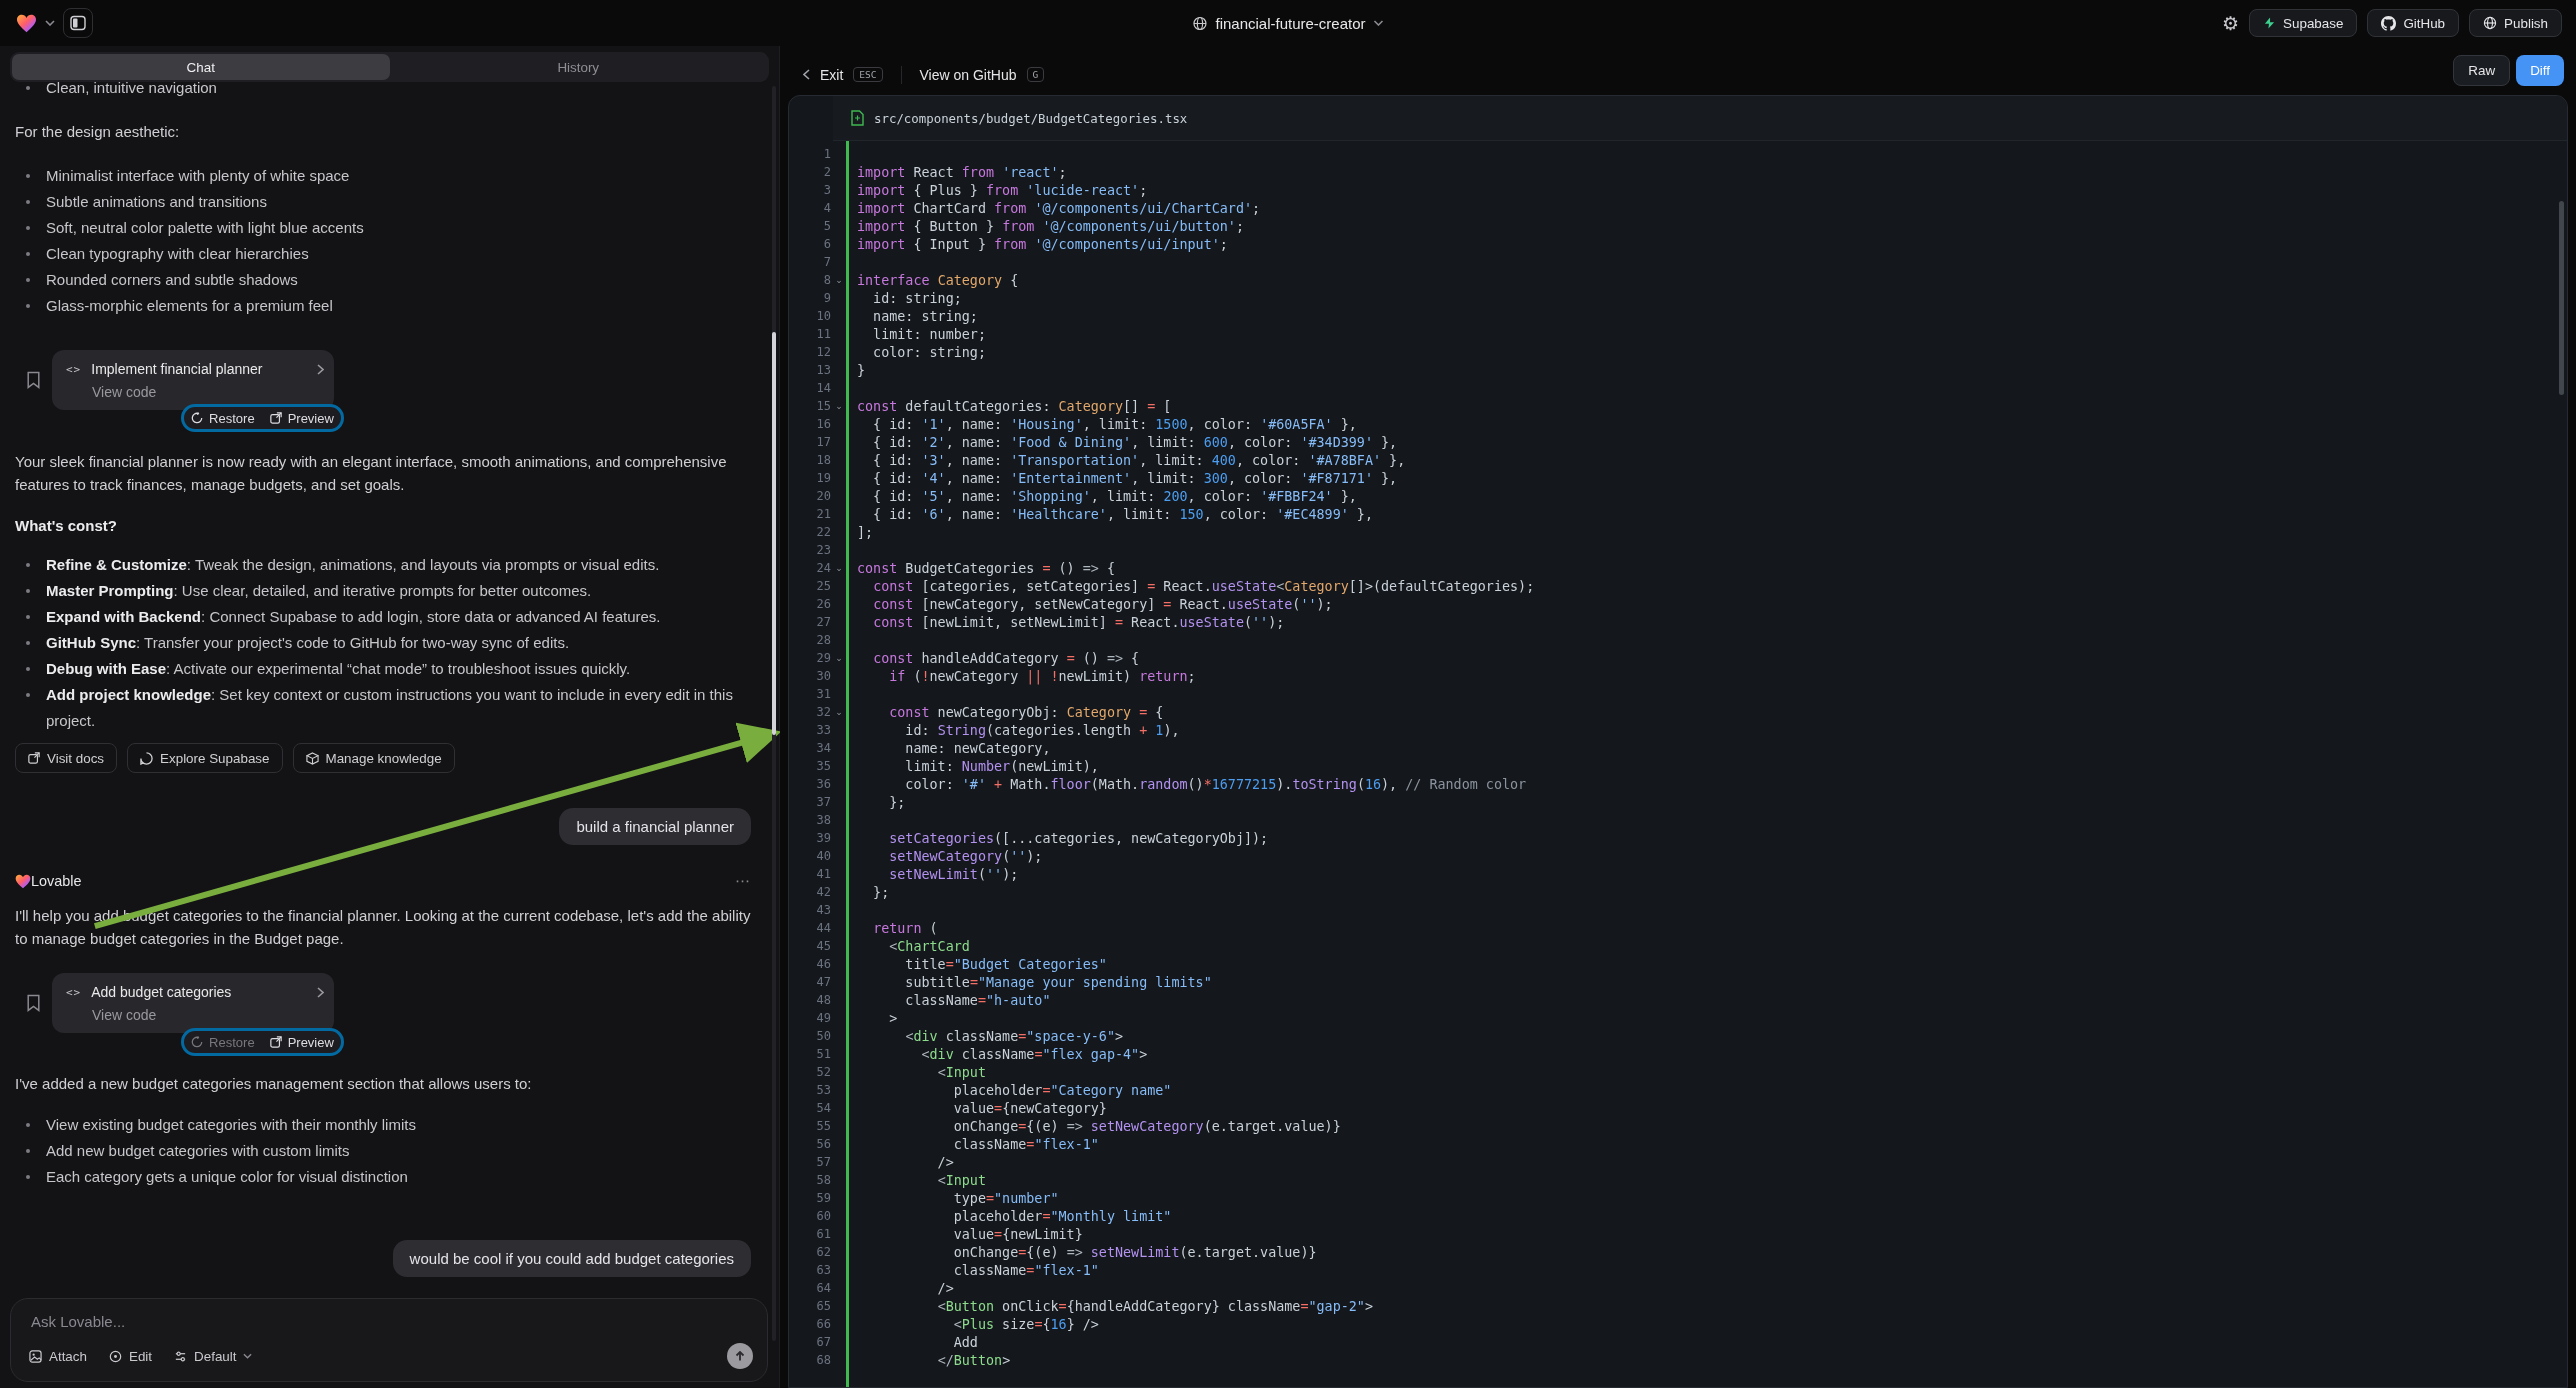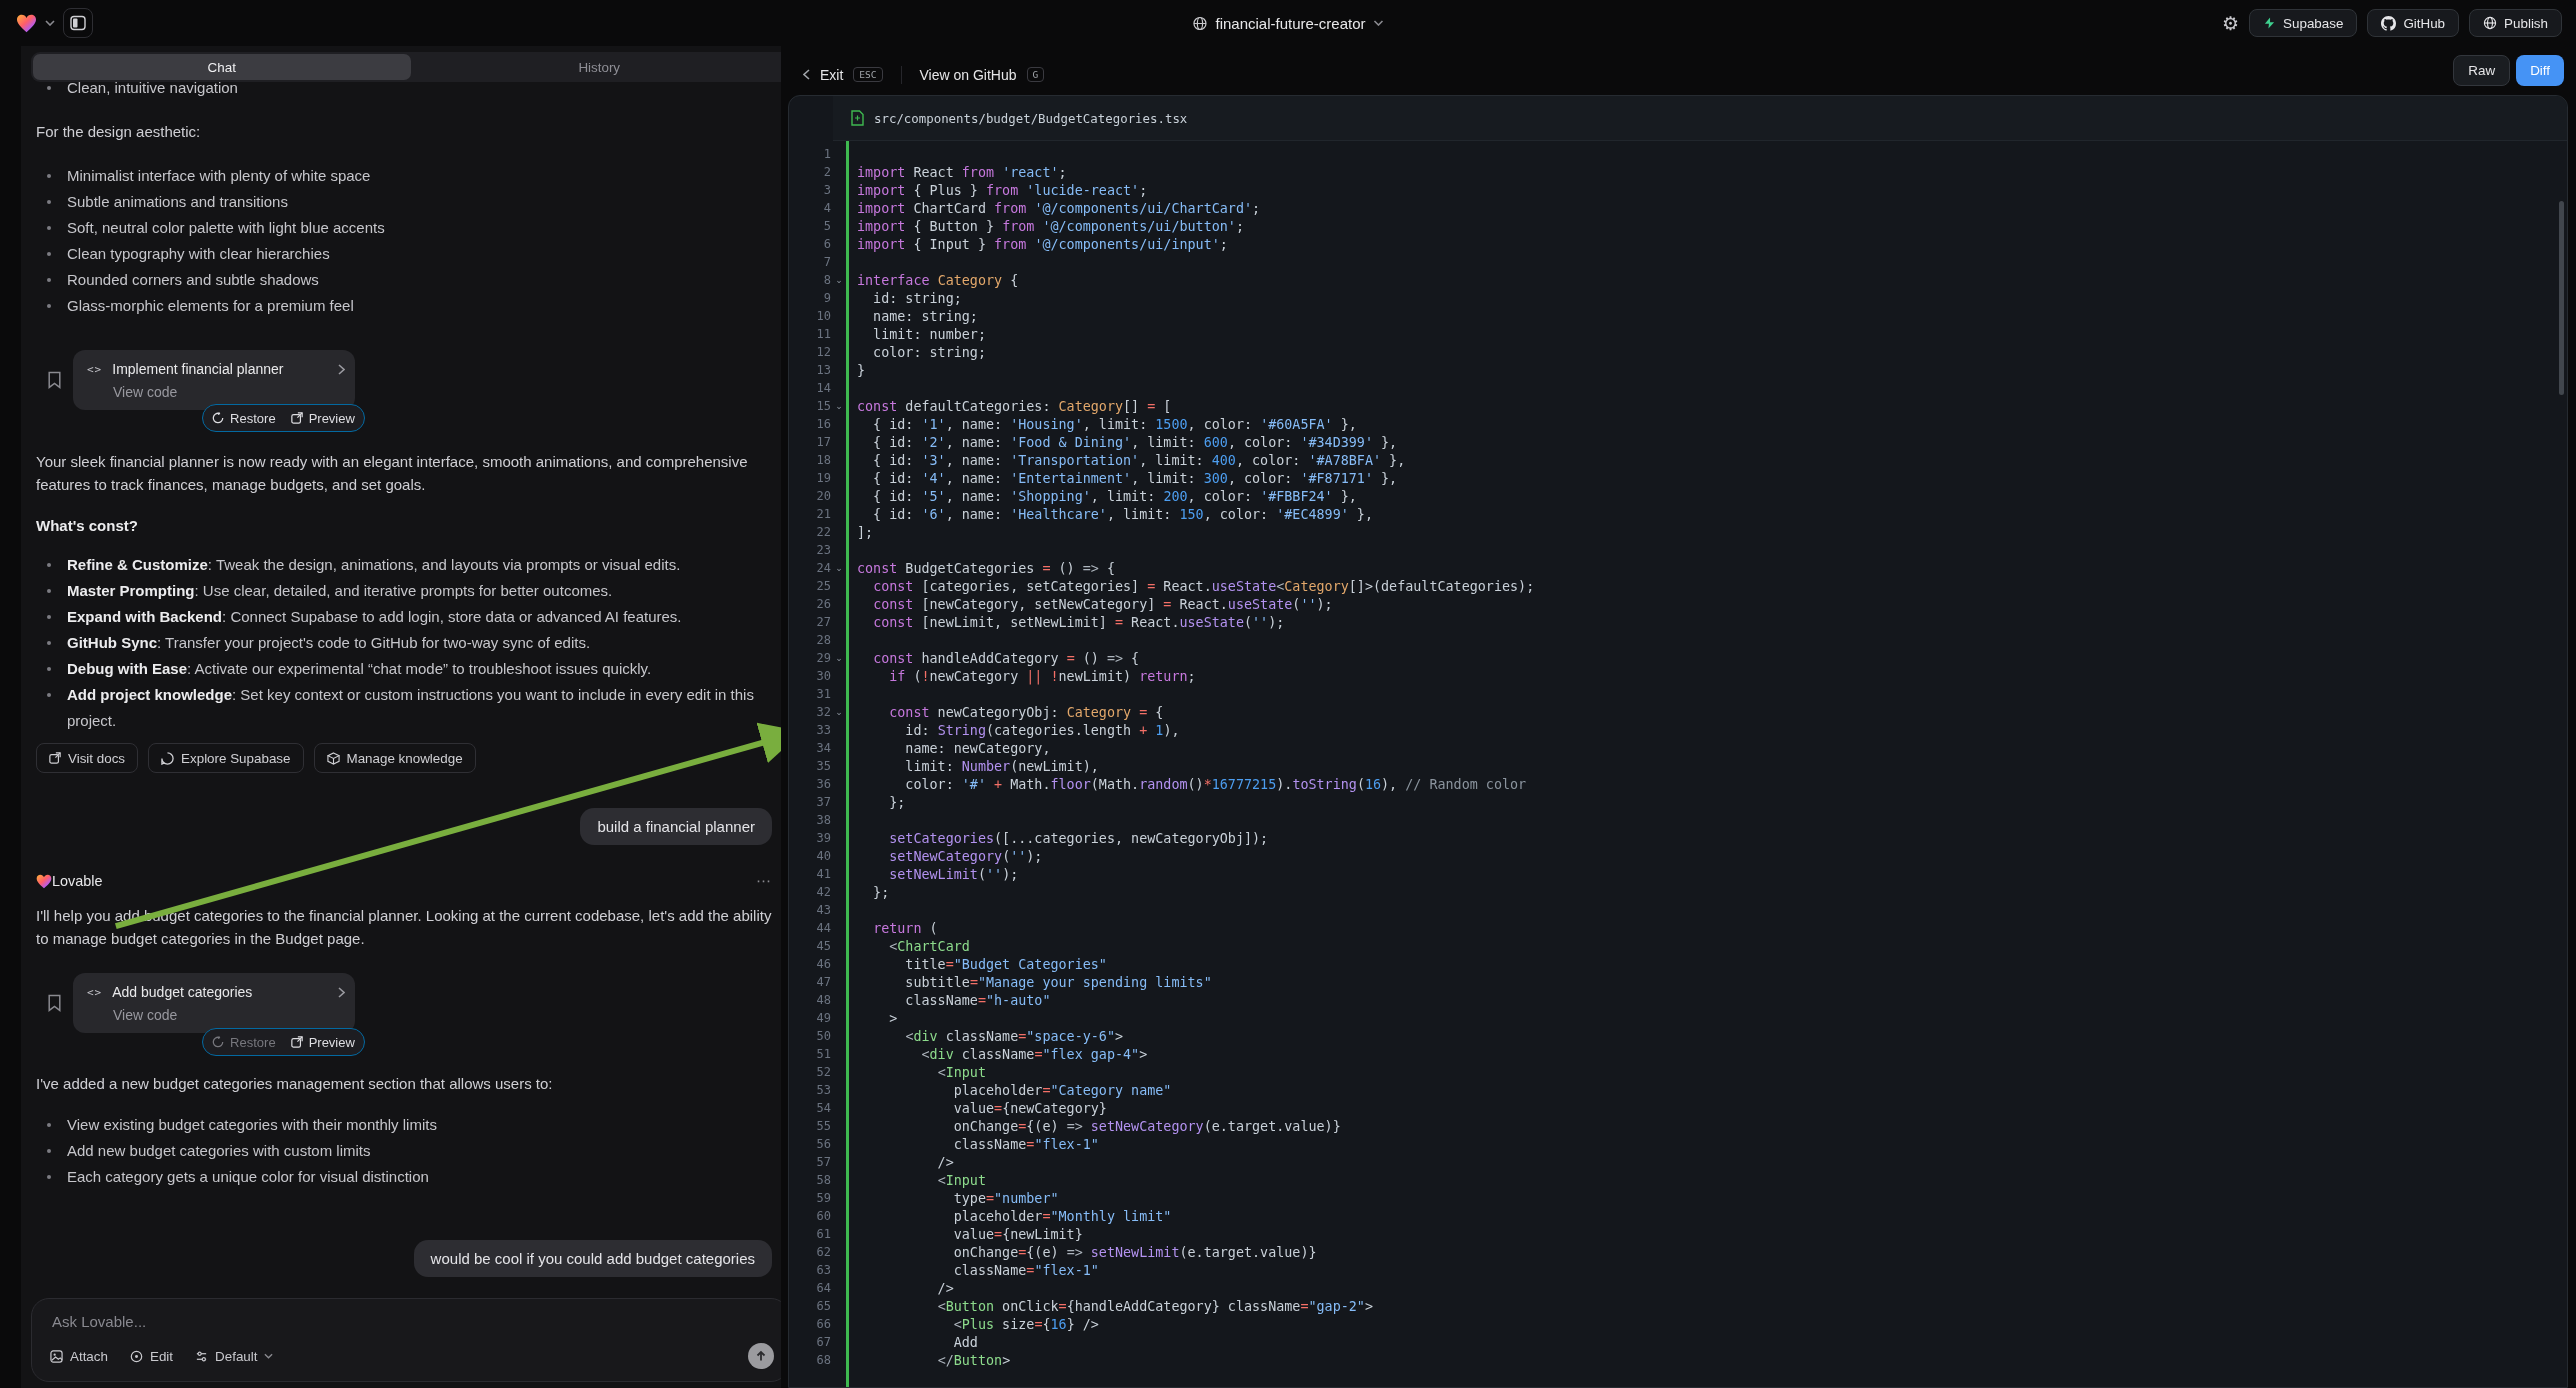--- a/index.html
+++ b/index.html
@@ -15,21 +15,21 @@
     display:flex; align-items:center; justify-content:center; background:transparent; }
   .tb-center { position:absolute; left:50%; top:0; transform:translateX(-50%); height:46px;
     display:flex; align-items:center; gap:8px; color:#e8e8ea; font-size:15px; }
   .tb-right { position:absolute; right:14px; top:0; height:46px; display:flex; align-items:center; gap:10px; }
   .pill-btn { height:28px; display:flex; align-items:center; gap:7px; padding:0 13px;
     border:1px solid #2f3338; border-radius:8px; background:#17191d; color:#e6e6e9; font-size:13.4px; }
   .gear { color:#c9c9ce; font-size:19px; line-height:1; background:none; border:none; }
 
   
   #chat-panel { position:absolute; left:0; top:46px; width:780px; height:1342px; background:#131315;
-    border-right:1px solid #1e1e22;margin-left:21px; }
+    border-right:1px solid #1e1e22; }
   #right-panel { position:absolute; left:781px; top:46px; width:1795px; height:1342px; background:#0a0a0b; }
 
   
   #tabs { position:absolute; left:10px; top:6px; width:759px; height:30px; background:#1f1f23;
     border-radius:9px; display:flex; padding:2px; }
   .tab { flex:1; display:flex; align-items:center; justify-content:center; font-size:13.4px;
     color:#8e8e95; border-radius:7px; }
   .tab.active { background:#3c3c41; color:#f0f0f2; }
 
   
@@ -40,21 +40,21 @@
   .bullet b { color:#ececee; font-weight:700; }
   .heading { color:#ececee; font-size:15px; font-weight:700; }
 
   .ai-card { position:absolute; left:52px; width:282px; height:60px; background:#28282c; border-radius:12px; }
   .ai-card .row1 { position:absolute; left:14px; top:9px; right:10px; height:20px; display:flex; align-items:center; gap:10px; }
   .ai-card .title { color:#e9e9eb; font-size:14px; flex:1; white-space:nowrap; }
   .ai-card .viewcode { position:absolute; left:40px; top:34px; color:#98989f; font-size:14px; }
   .code-glyph { color:#c2c2c8; font-family:"DejaVu Sans Mono", monospace; font-size:11px; letter-spacing:1px; }
   .bookmark { position:absolute; left:26px; }
   .hoverpill { position:absolute; left:181px; width:163px; height:28px; background:#1d1d21;
-    border:1px solid #0369a1; border-radius:15px; display:flex; align-items:center; justify-content:center; gap:15px; }
+    border:3px solid #0369a1; border-radius:15px; display:flex; align-items:center; justify-content:center; gap:15px; }
   .hoverpill .act { display:flex; align-items:center; gap:6px; font-size:13px; color:#dedee2; }
   .hoverpill .act.dim { color:#77777d; }
 
   .user-bubble { position:absolute; background:#2d2d32; border-radius:14px; color:#e4e4e8;
     font-size:15px; padding:10px 17px; white-space:nowrap; }
 
   .chip-row { position:absolute; left:15px; display:flex; gap:10px; }
   .chip { height:30px; display:flex; align-items:center; gap:7px; padding:0 12px; border:1px solid #2f2f34;
     border-radius:8px; color:#d0d0d4; font-size:13.4px; background:transparent; }
 

